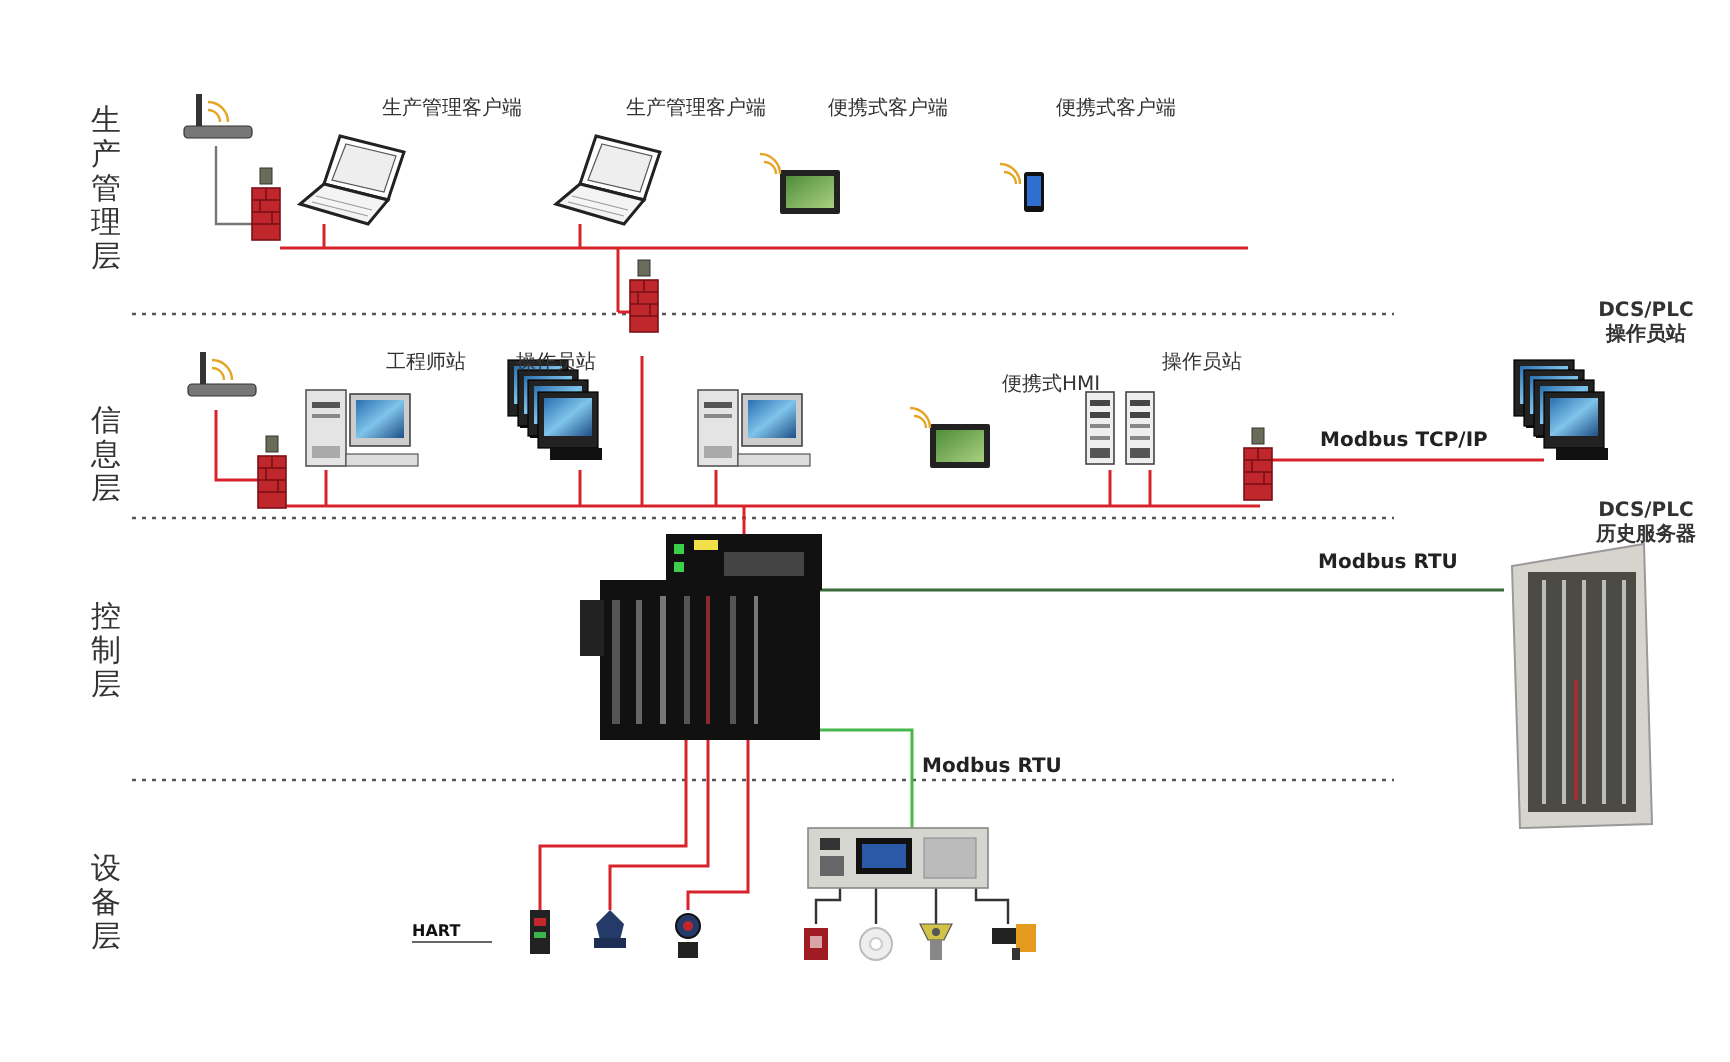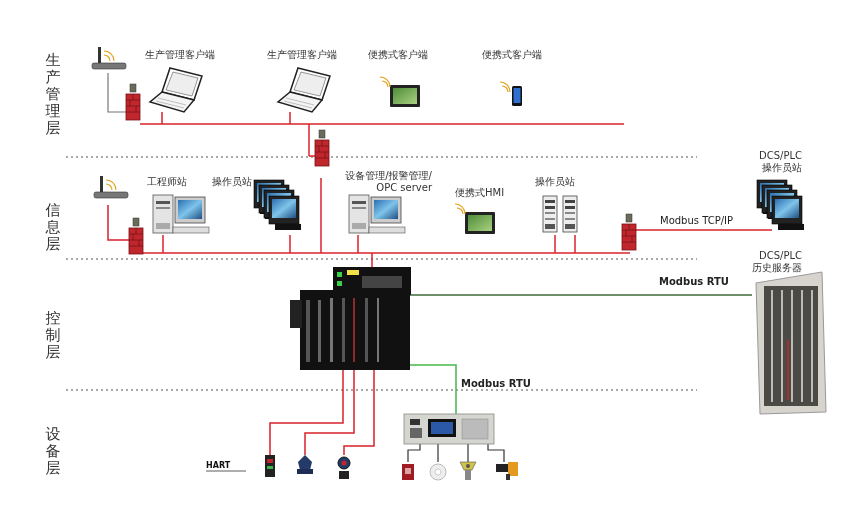--- a/index.html
+++ b/index.html
@@ -1,31 +1,31 @@
 <!DOCTYPE html>
 <html><head>
 <meta charset="utf-8">
 <style>
   html,body{margin:0;padding:0;background:#ffffff;}
   body{width:865px;height:531px;position:relative;overflow:hidden;font-family:"DejaVu Sans","Liberation Sans",sans-serif;color:#222;}
   #stage{position:absolute;left:0;top:0;width:865px;height:526px;}
   .layer-label{position:absolute;left:44px;width:18px;font-size:15px;line-height:17px;color:#333;text-align:center;word-break:break-all;}
-  .lbl{position:absolute;font-size:10px;color:#333;white-space:nowrap;line-height:12px;}
-  .lbl.center{text-align:right;}
-  .bus-lbl{position:absolute;font-size:10px;color:#222;white-space:nowrap;}
+  .lbl{position:absolute;font-size:10px;color:#333;white-space:nowrap;line-height:12px;margin-left:46px;}
+  .lbl.center{text-align:center;font-weight:bold;}
+  .bus-lbl{position:absolute;font-size:10px;color:#222;white-space:nowrap;font-weight:bold;}
   svg text{font-family:"DejaVu Sans","Liberation Sans",sans-serif;}
 </style>
 </head>
 <body>
 
 <div id="stage">
 
   <div class="layer-label" style="top:52px">生产管理层</div>
   <div class="layer-label" style="top:202px">信息层</div>
-  <div class="layer-label" style="top:310px">控制层</div>
+  <div class="layer-label" style="top:300px">控制层</div>
   <div class="layer-label" style="top:426px">设备层</div>
 
   <svg width="865" height="531" style="position:absolute;left:0;top:0">
     <defs>
       <linearGradient id="scr" x1="0" y1="0" x2="1" y2="1">
         <stop offset="0" stop-color="#2a6fb0"></stop>
           <stop offset="0.5" stop-color="#7fc4ea"></stop>
           <stop offset="1" stop-color="#1f4f86"></stop>
       </linearGradient>
       <linearGradient id="tab" x1="0" y1="0" x2="1" y2="1">
@@ -241,24 +241,20 @@
     </g>
   </svg>
 
   <div class="lbl" style="left:145px;top:49px">生产管理客户端</div>
   <div class="lbl" style="left:267px;top:49px">生产管理客户端</div>
   <div class="lbl" style="left:368px;top:49px">便携式客户端</div>
   <div class="lbl" style="left:482px;top:49px">便携式客户端</div>
 
   <div class="lbl" style="left:147px;top:176px">工程师站</div>
   <div class="lbl" style="left:212px;top:176px">操作员站</div>
-  <div class="lbl center" style="left:336px;top:170px;width:96px">
-    <div>设备管理/报警管理/</div>
-    <div>OPC server</div>
-  </div>
   <div class="lbl" style="left:455px;top:187px">便携式HMI</div>
   <div class="lbl" style="left:535px;top:176px">操作员站</div>
 
   <div class="lbl center" style="left:752px;top:150px;width:50px">
     <div>DCS/PLC</div>
     <div>操作员站</div>
   </div>
   <div class="lbl center" style="left:752px;top:250px;width:50px">
     <div>DCS/PLC</div>
     <div>历史服务器</div>

